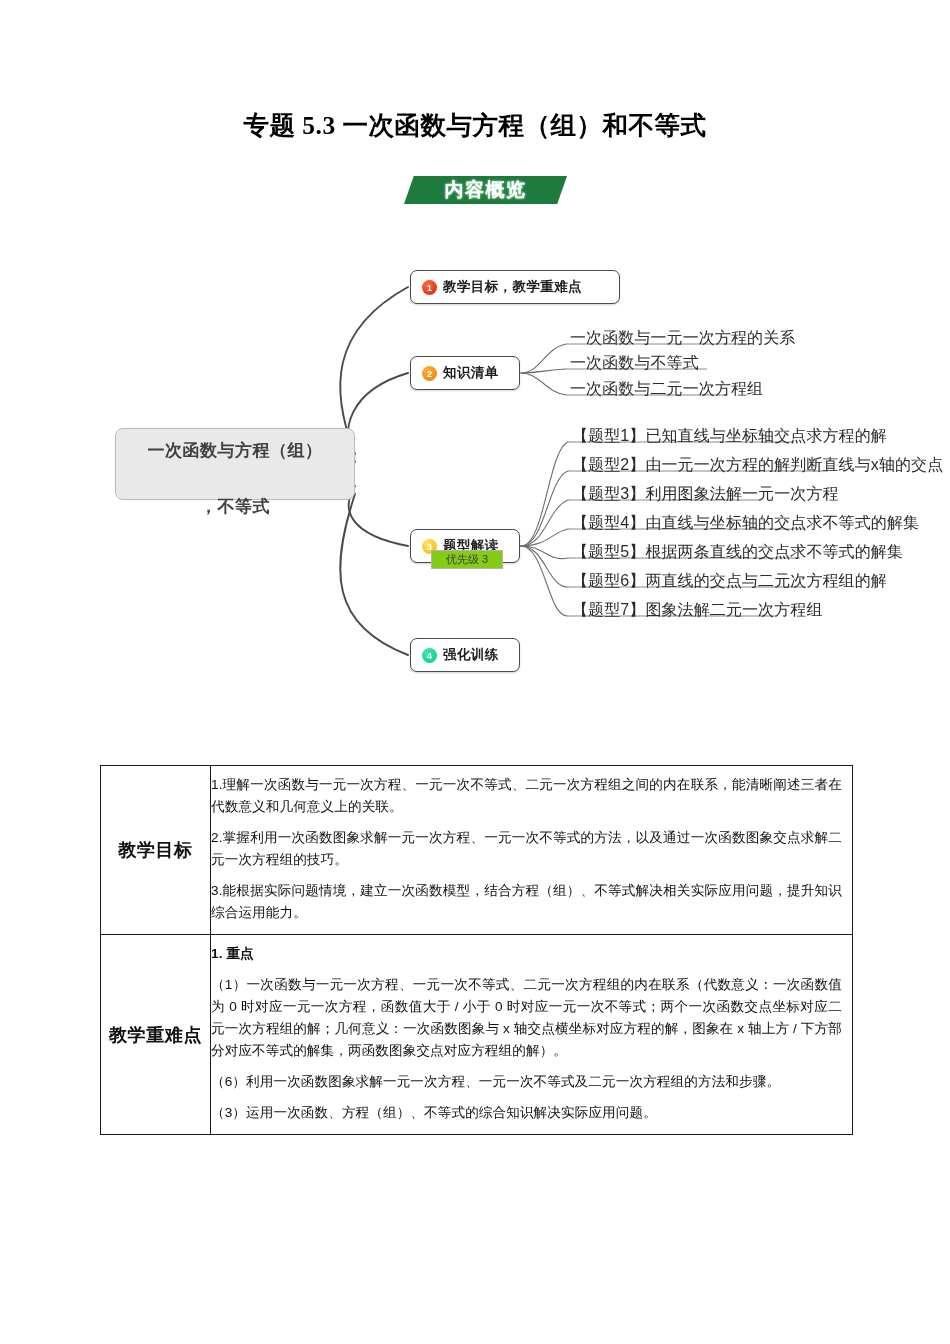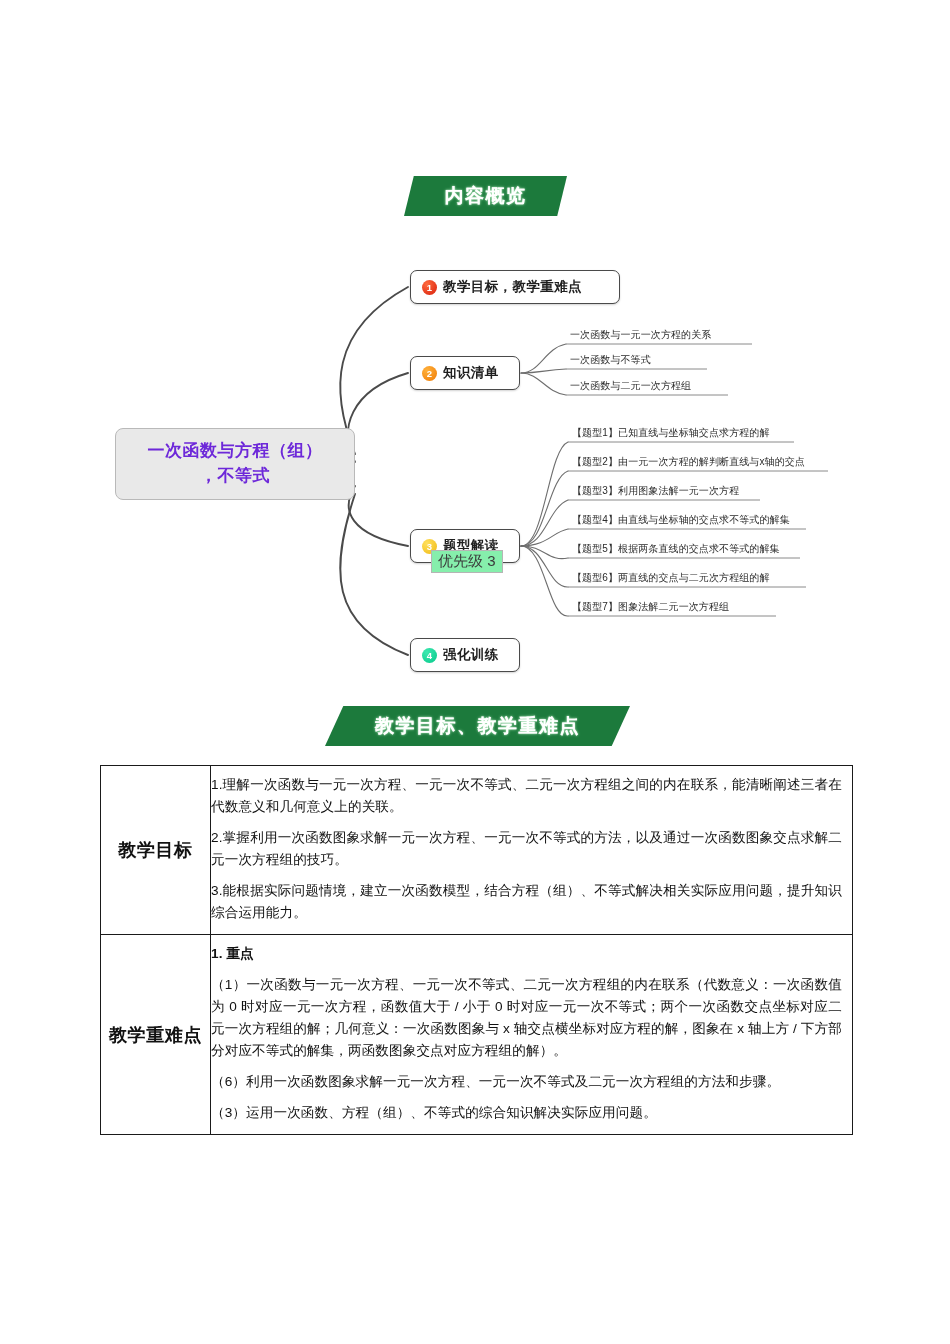--- a/index.html
+++ b/index.html
@@ -12,21 +12,21 @@
 
   
   .doc-title{
     position:absolute;left:0;top:108px;width:950px;text-align:center;
     font-family:"Liberation Serif","DejaVu Serif",serif;
     font-weight:700;font-size:25.5px;letter-spacing:.5px;color:#000;
   }
 
   
   .banner{
-    position:absolute;height:40px;background:#1c7a3c;
+    position:absolute;height:28px;background:#1c7a3c;
     display:flex;align-items:center;justify-content:center;
     clip-path:polygon(6% 0,100% 0,94% 100%,0% 100%);
   }
   .banner-text{
     font-weight:700;font-size:19px;color:#ffffff;letter-spacing:1.5px;
     text-shadow:0 0 3px rgba(200,255,210,.85),0 0 1px rgba(255,255,255,.9);
   }
   #banner-1{left:404px;top:176px;width:163px;}
   #banner-2{left:325px;top:706px;width:305px;}
 
@@ -47,29 +47,29 @@
   .b1{background:radial-gradient(circle at 33% 28%,#ff6a3d,#d81f0c);}
   .b2{background:radial-gradient(circle at 33% 28%,#ffb03a,#ef7c06);}
   .b3{background:radial-gradient(circle at 33% 28%,#ffe05c,#f0ba16);}
   .b4{background:radial-gradient(circle at 33% 28%,#3de9b0,#06c98b);}
 
   .root-node{
     position:absolute;background:#e9e9e9;border:1.4px solid #b9b9b9;border-radius:8px;
     display:flex;align-items:center;justify-content:center;text-align:center;
     box-sizing:border-box;padding:6px 10px;
   }
-  .root-node .lbl{font-weight:700;font-size:17px;color:#6d28d9;line-height:1.45;letter-spacing:.5px;}
+  .root-node .lbl{font-weight:700;font-size:17px;color:#404040;line-height:1.45;letter-spacing:.5px;margin-top:31px;}
 
   .prio-tag{
-    position:absolute;background:#86efac;border:1px solid #b5b5b5;
-    font-size:15px;color:#3b3b3b;padding:1px 6px;white-space:nowrap;
+    position:absolute;background:#84cc16;border:1px solid #b5b5b5;
+    font-size:11px;color:#3b3b3b;padding:1px 14px;white-space:nowrap;
   }
 
   .leaf{
-    position:absolute;font-size:10px;color:#2b2b2b;white-space:nowrap;
+    position:absolute;font-size:16px;color:#2b2b2b;white-space:nowrap;
     letter-spacing:.1px;line-height:1;
   }
 
   
   .tbl{
     position:absolute;left:100px;top:765px;width:753px;
     border-collapse:collapse;table-layout:fixed;
   }
   .tbl td{border:1px solid #1a1a1a;vertical-align:top;}
   .tbl td.head{
@@ -84,20 +84,21 @@
   .tbl p:last-child{margin-bottom:0;}
   .tbl p.bold{font-weight:700;}
   .tbl p.indent{text-indent:0;}
   .pad-bottom{padding-bottom:34px;}
 </style>
 </head>
 <body>
 
 <div class="page">
 
+  <div class="doc-title">专题 5.3 一次函数与方程（组）和不等式</div>
 
   <div class="banner" id="banner-1">
     <span class="banner-text">内容概览</span>
   </div>
 
   <div class="mindmap">
 
     <svg class="mm-svg" width="950" height="450" viewBox="0 0 950 450">
       <g fill="none" stroke="#4a4a4a" stroke-width="1.9" stroke-linecap="round">
 
@@ -173,23 +174,20 @@
 
     <div class="leaf" style="left:572px;top:188px;">【题型1】已知直线与坐标轴交点求方程的解</div>
     <div class="leaf" style="left:572px;top:217px;">【题型2】由一元一次方程的解判断直线与x轴的交点</div>
     <div class="leaf" style="left:572px;top:246px;">【题型3】利用图象法解一元一次方程</div>
     <div class="leaf" style="left:572px;top:275px;">【题型4】由直线与坐标轴的交点求不等式的解集</div>
     <div class="leaf" style="left:572px;top:304px;">【题型5】根据两条直线的交点求不等式的解集</div>
     <div class="leaf" style="left:572px;top:333px;">【题型6】两直线的交点与二元次方程组的解</div>
     <div class="leaf" style="left:572px;top:362px;">【题型7】图象法解二元一次方程组</div>
   </div>
 
-  <div class="banner" id="banner-2">
-    <span class="banner-text">教学目标、教学重难点</span>
-  </div>
 
   <table class="tbl">
     <tbody>
         <tr>
       <td class="head">教学目标</td>
       <td class="body">
         <p>1.理解一次函数与一元一次方程、一元一次不等式、二元一次方程组之间的内在联系，能清晰阐述三者在代数意义和几何意义上的关联。</p>
         <p>2.掌握利用一次函数图象求解一元一次方程、一元一次不等式的方法，以及通过一次函数图象交点求解二元一次方程组的技巧。</p>
         <p>3.能根据实际问题情境，建立一次函数模型，结合方程（组）、不等式解决相关实际应用问题，提升知识综合运用能力。</p>
       </td>

